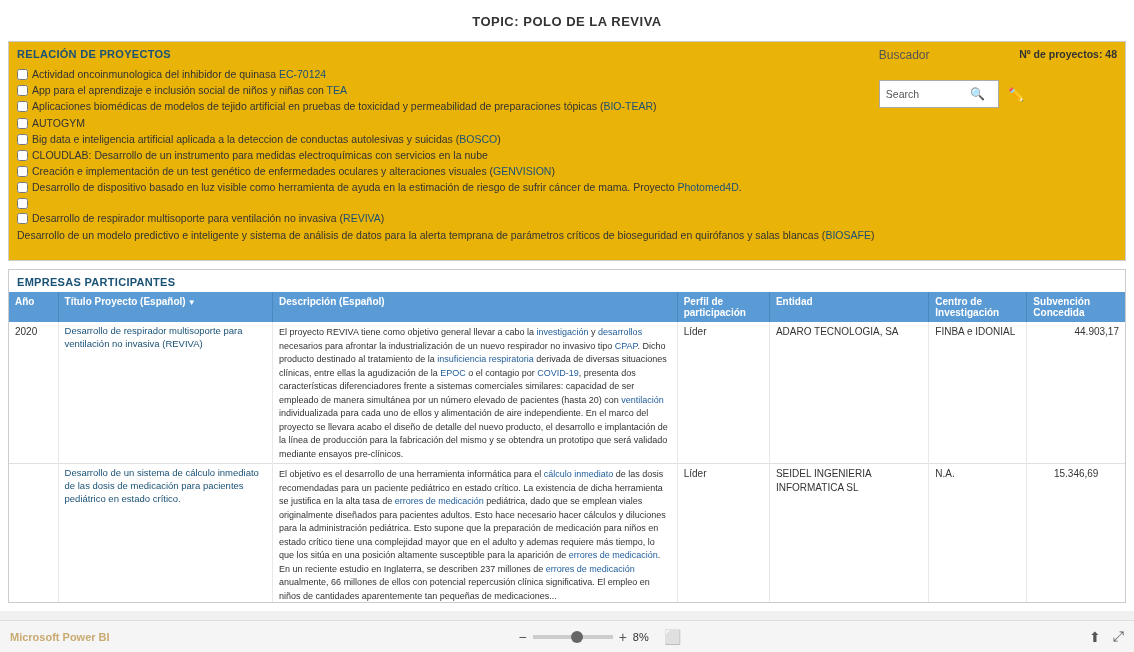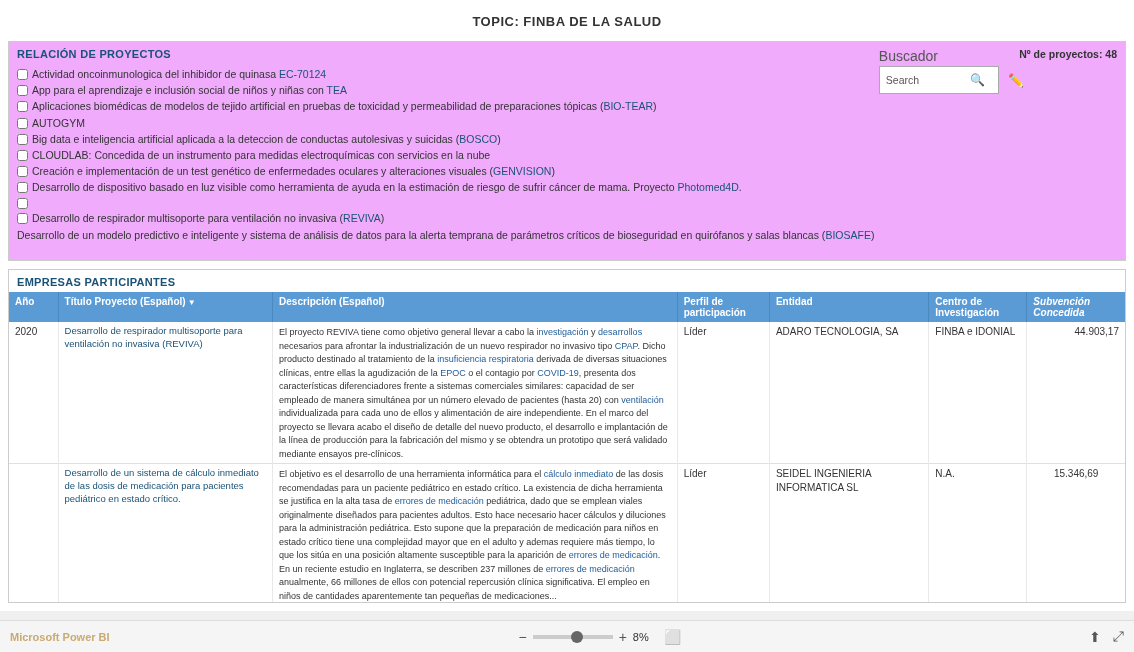--- a/index.html
+++ b/index.html
@@ -31,21 +31,21 @@
       font-size: 13px;
       font-weight: 600;
       color: #333;
       padding: 6px 0 4px;
       letter-spacing: 0.5px;
     }
 
     
     .top-panel {
       border: 1px solid #ccc;
-      background: #f0abfc;
+      background: #eab308;
       position: relative;
       padding: 6px 8px;
       flex-shrink: 0;
       height: 220px;
       overflow: hidden;
     }
 
     .panel-title {
       font-size: 11px;
       font-weight: 700;
@@ -84,23 +84,23 @@
     }
 
     
     .search-area {
       position: absolute;
       top: 6px;
       right: 100px;
     }
 
     .search-label {
-      font-size: 14px;
-      color: #555;
-      margin-bottom: 2px;
+      font-size: 12px;
+      color: #555;
+      margin-bottom: 18px;
     }
 
     .search-box {
       display: flex;
       align-items: center;
       border: 1px solid #aaa;
       background: #fff;
       padding: 3px 6px;
       width: 120px;
       height: 28px;
@@ -175,21 +175,20 @@
     thead th {
       padding: 4px 6px;
       text-align: left;
       font-weight: 600;
       border-right: 1px solid #4a88c0;
       vertical-align: top;
     }
 
     thead th:last-child {
       border-right: none;
-      font-style: italic;
     }
 
     .sort-arrow {
       font-size: 8px;
       margin-left: 2px;
     }
 
     tbody tr {
       border-bottom: 1px solid #e0e0e0;
       vertical-align: top;
@@ -305,21 +304,21 @@
       background: none;
       border: none;
     }
   </style>
 </head>
 <body>
 
 <div class="main-content">
 
   <div class="topic-header">
-    <span>TOPIC:</span>&nbsp;<span>FINBA DE LA SALUD</span>
+    <span>TOPIC:</span>&nbsp;<span>POLO DE LA REVIVA</span>
   </div>
 
   <div class="top-panel">
     <div class="panel-title">RELACIÓN DE PROYECTOS</div>
 
     <div class="search-area">
       <div class="search-label">Buscador</div>
       <div style="display:flex;align-items:center;gap:4px;">
         <div class="search-box">
           <input type="text" value="Search" style="width: 85px;" placeholder="Search">
@@ -347,21 +346,21 @@
         <li>
           <input type="checkbox" style="">
           <span>AUTOGYM</span>
         </li>
         <li>
           <input type="checkbox" style="">
           <span>Big data e inteligencia artificial aplicada a la deteccion de conductas autolesivas y suicidas (<a href="#" class="project-link">BOSCO</a>)</span>
         </li>
         <li>
           <input type="checkbox" style="">
-          <span>CLOUDLAB: Concedida de un instrumento para medidas electroquímicas con servicios en la nube</span>
+          <span>CLOUDLAB: Desarrollo de un instrumento para medidas electroquímicas con servicios en la nube</span>
         </li>
         <li>
           <input type="checkbox" style="">
           <span>Creación e implementación de un test genético de enfermedades oculares y alteraciones visuales (<a href="#" class="project-link">GENVISION</a>)</span>
         </li>
         <li>
           <input type="checkbox" style="">
           <span>Desarrollo de dispositivo basado en luz visible como herramienta de ayuda en la estimación de riesgo de sufrir cáncer de mama. Proyecto <a href="#" class="project-link">Photomed4D</a>.</span>
         </li>
         <li>

